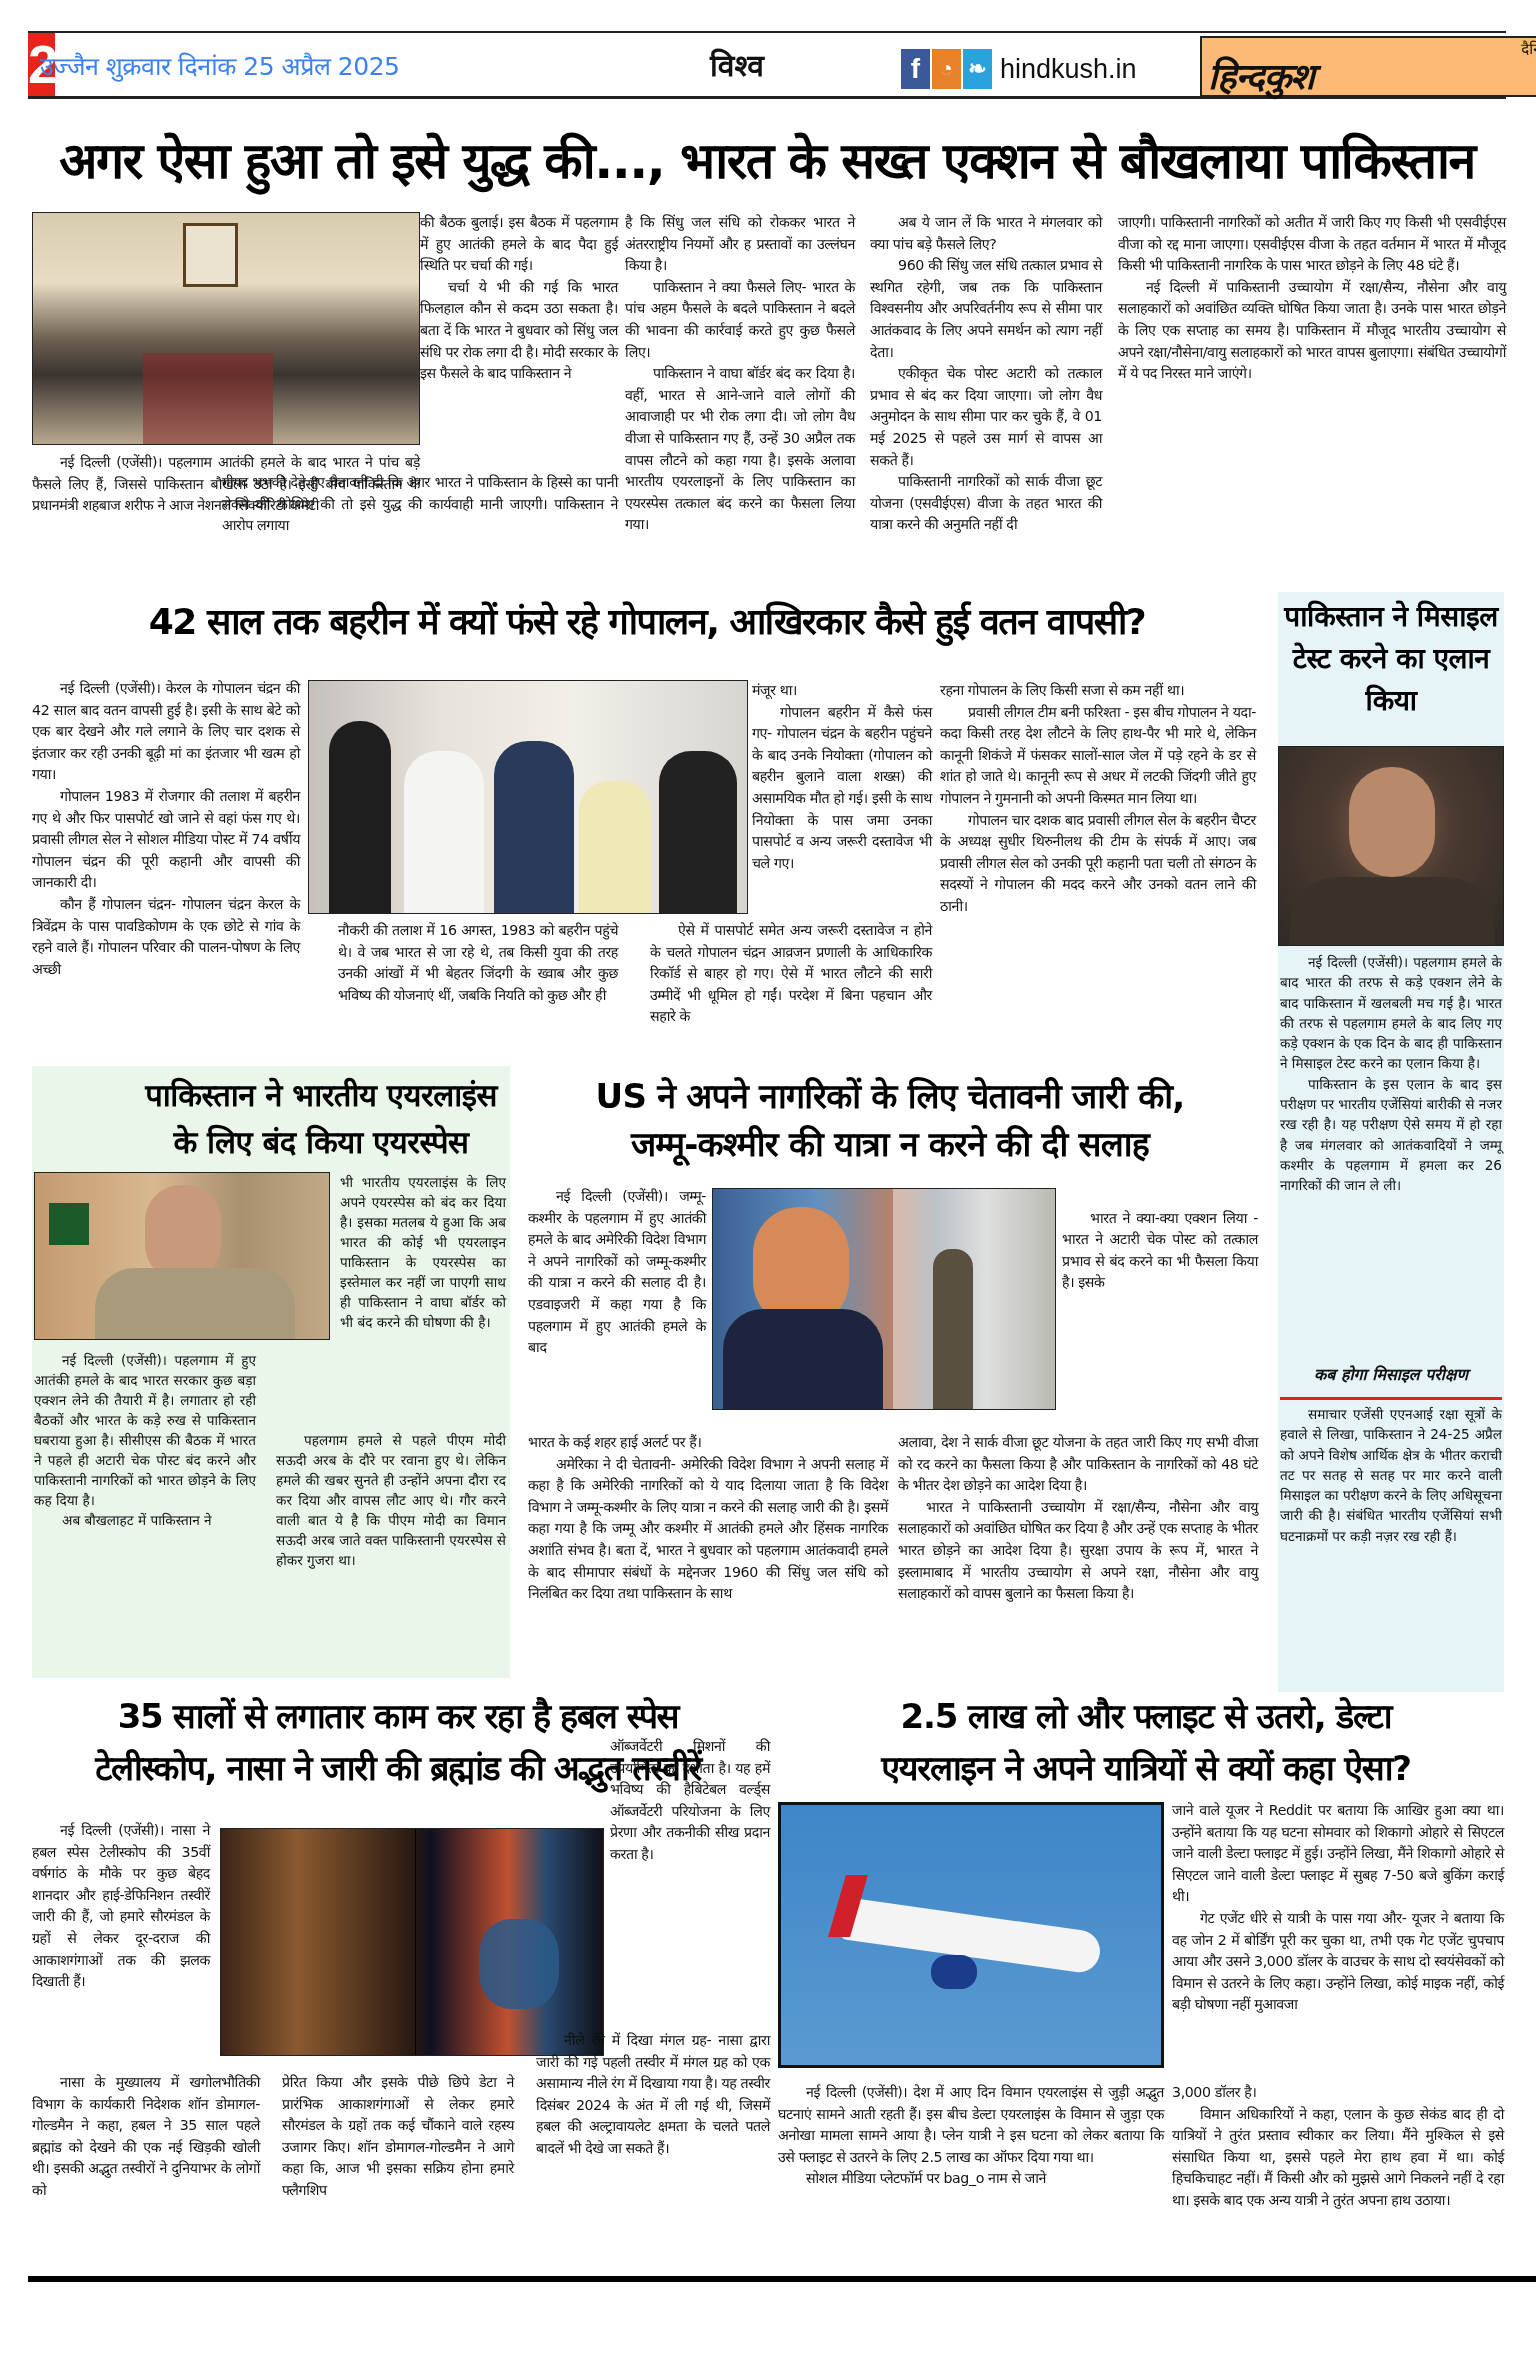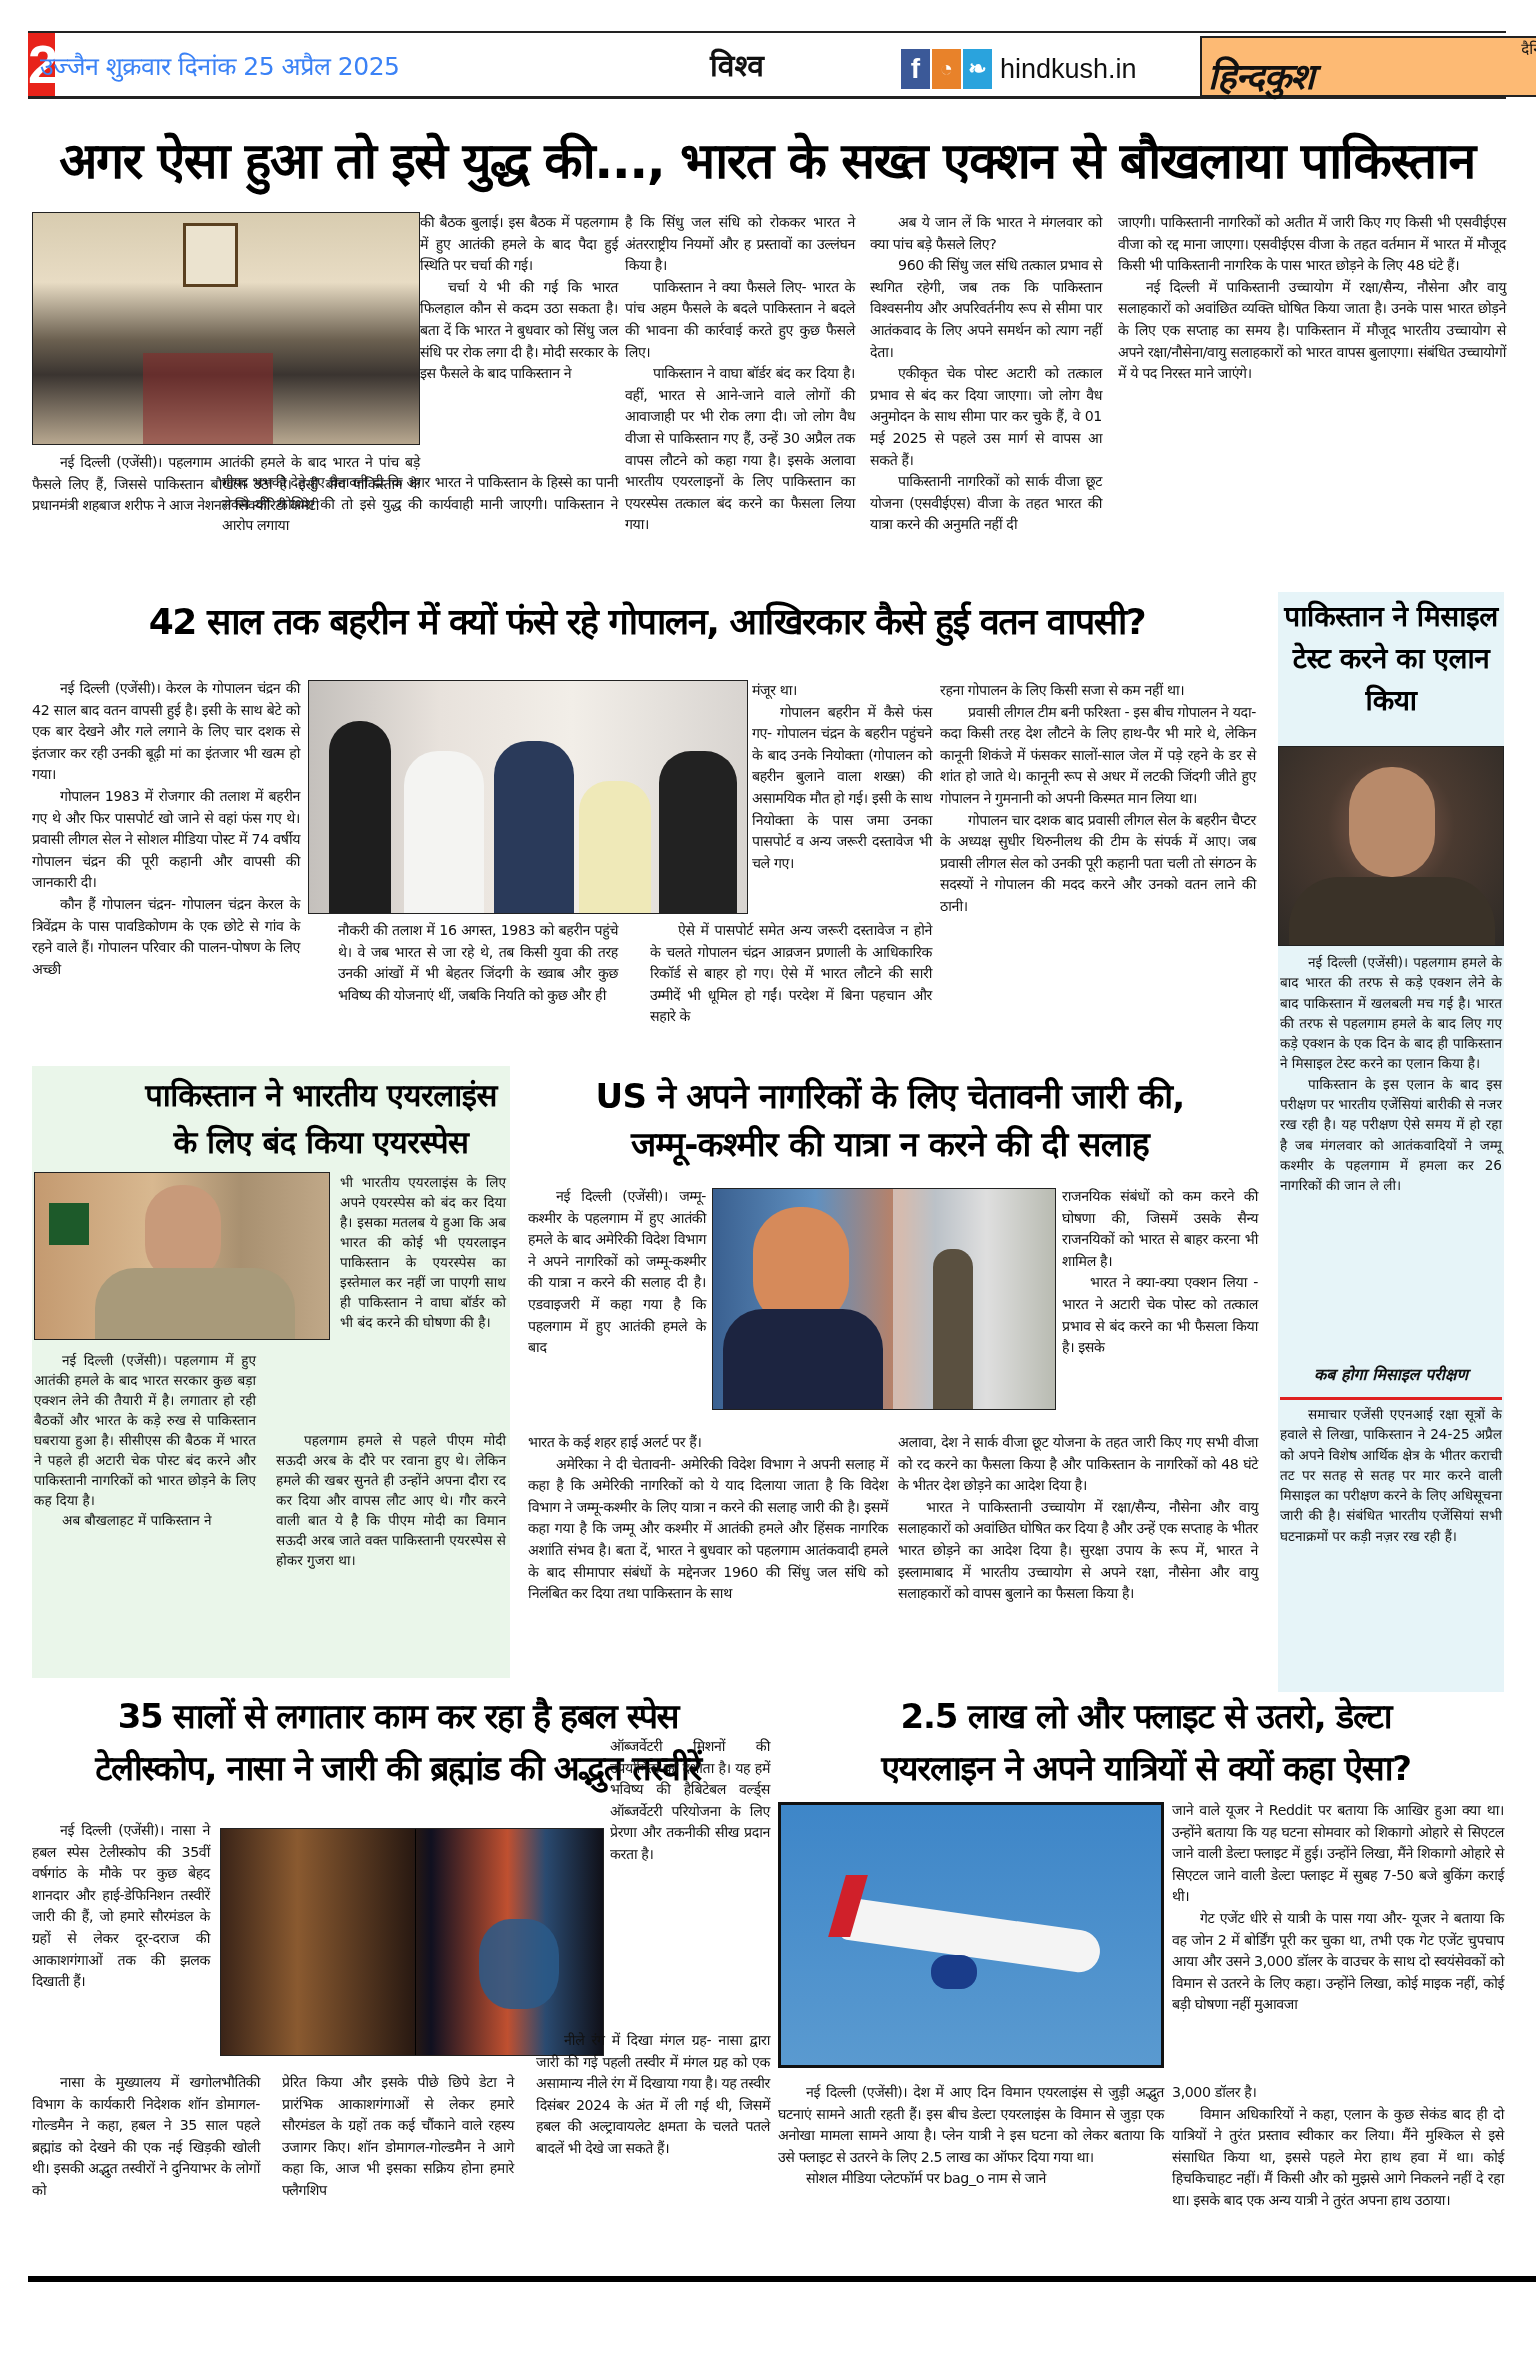--- a/index.html
+++ b/index.html
@@ -106,21 +106,21 @@
   <div>US ने अपने नागरिकों के लिए चेतावनी जारी की,</div>
   <div>जम्मू-कश्मीर की यात्रा न करने की दी सलाह</div>
 </div>
 <p class="col cond abs" style="left:528px;top:1186px;width:178px;"><span class="ind"></span><span>नई दिल्ली (एजेंसी)। जम्मू-कश्मीर के पहलगाम में हुए आतंकी हमले के बाद अमेरिकी विदेश विभाग ने अपने नागरिकों को जम्मू-कश्मीर की यात्रा न करने की सलाह दी है। एडवाइजरी में कहा गया है कि पहलगाम में हुए आतंकी हमले के बाद</span></p>
 <div class="img photo-trump" style="left:712px;top:1188px;width:344px;height:222px;" title="Donald Trump and security personnel in Kashmir">
   <div class="abs" style="left:40px;top:18px;width:96px;height:120px;background:#d68a5a;border-radius:46px;"></div>
   <div class="abs" style="left:10px;top:120px;width:160px;height:102px;background:#1c2440;border-radius:40px 40px 0 0;"></div>
   <div class="abs" style="left:180px;top:0;width:164px;height:222px;background:#e2e2e2;opacity:0.6;"></div>
   <div class="abs" style="left:220px;top:60px;width:40px;height:162px;background:#5a5040;border-radius:18px 18px 0 0;"></div>
 </div>
-<p class="col cond abs" style="left:1062px;top:1186px;width:196px;"><span>राजनयिक संबंधों को कम करने की घोषणा की, जिसमें उसके सैन्य राजनयिकों को भारत से बाहर करना भी शामिल है।</span><br><span class="ind"></span><span>भारत ने क्या-क्या एक्शन लिया - भारत ने अटारी चेक पोस्ट को तत्काल प्रभाव से बंद करने का भी फैसला किया है। इसके</span></p>
+<p class="col cond abs" style="left:1062px;top:1186px;width:196px;"><br><span class="ind"></span><span>भारत ने क्या-क्या एक्शन लिया - भारत ने अटारी चेक पोस्ट को तत्काल प्रभाव से बंद करने का भी फैसला किया है। इसके</span></p>
 <p class="col cond abs" style="left:528px;top:1432px;width:360px;"><span>भारत के कई शहर हाई अलर्ट पर हैं।</span><br><span class="ind"></span><span>अमेरिका ने दी चेतावनी- अमेरिकी विदेश विभाग ने अपनी सलाह में कहा है कि अमेरिकी नागरिकों को ये याद दिलाया जाता है कि विदेश विभाग ने जम्मू-कश्मीर के लिए यात्रा न करने की सलाह जारी की है। इसमें कहा गया है कि जम्मू और कश्मीर में आतंकी हमले और हिंसक नागरिक अशांति संभव है। बता दें, भारत ने बुधवार को पहलगाम आतंकवादी हमले के बाद सीमापार संबंधों के मद्देनजर 1960 की सिंधु जल संधि को निलंबित कर दिया तथा पाकिस्तान के साथ</span></p>
 <p class="col cond abs" style="left:898px;top:1432px;width:360px;"><span>अलावा, देश ने सार्क वीजा छूट योजना के तहत जारी किए गए सभी वीजा को रद करने का फैसला किया है और पाकिस्तान के नागरिकों को 48 घंटे के भीतर देश छोड़ने का आदेश दिया है।</span><br><span class="ind"></span><span>भारत ने पाकिस्तानी उच्चायोग में रक्षा/सैन्य, नौसेना और वायु सलाहकारों को अवांछित घोषित कर दिया है और उन्हें एक सप्ताह के भीतर भारत छोड़ने का आदेश दिया है। सुरक्षा उपाय के रूप में, भारत ने इस्लामाबाद में भारतीय उच्चायोग से अपने रक्षा, नौसेना और वायु सलाहकारों को वापस बुलाने का फैसला किया है।</span></p>
 
 <div class="abs headline" style="left:28px;top:1690px;width:740px;font-size:34px;line-height:52px;letter-spacing:-1.4px;">
   <div>35 सालों से लगातार काम कर रहा है हबल स्पेस</div>
   <div>टेलीस्कोप, नासा ने जारी की ब्रह्मांड की अद्भुत तस्वीरें</div>
 </div>
 <p class="col cond abs" style="left:32px;top:1820px;width:178px;"><span class="ind"></span><span>नई दिल्ली (एजेंसी)। नासा ने हबल स्पेस टेलीस्कोप की 35वीं वर्षगांठ के मौके पर कुछ बेहद शानदार और हाई-डेफिनिशन तस्वीरें जारी की हैं, जो हमारे सौरमंडल के ग्रहों से लेकर दूर-दराज की आकाशगंगाओं तक की झलक दिखाती हैं।</span></p>
 <div class="img photo-space" style="left:220px;top:1828px;width:384px;height:228px;" title="Hubble images of nebulae">
   <div class="abs" style="left:194px;top:0;width:1px;height:228px;background:#000;"></div>

